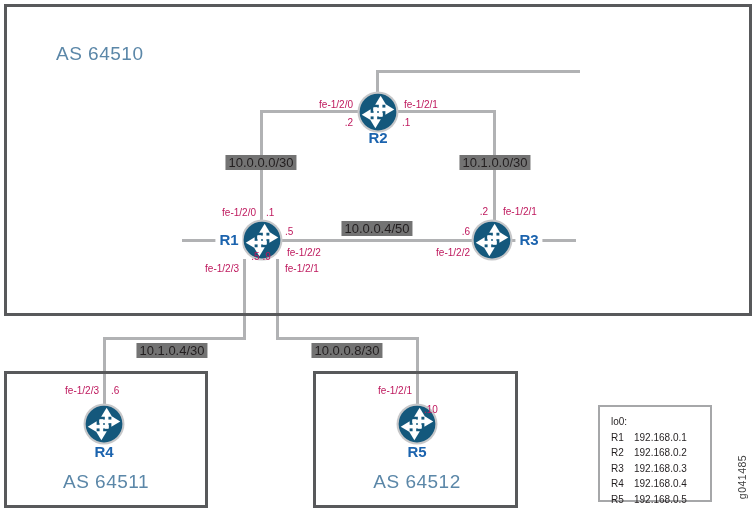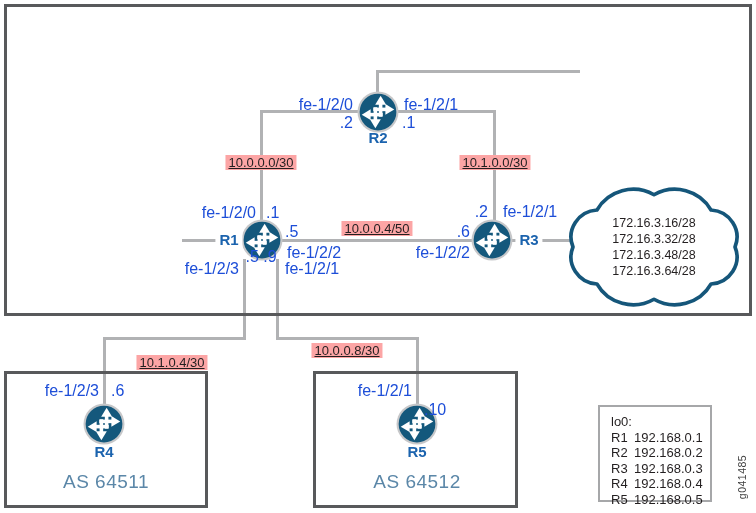--- a/index.html
+++ b/index.html
@@ -2,37 +2,37 @@
 <html><head>
 <meta charset="utf-8">
 <style>
   html,body { margin:0; padding:0; background:#fff; }
   .stage {
     position:relative; width:756px; height:513px; background:#fff;
     font-family:"Liberation Sans", sans-serif; overflow:hidden;
   }
   .line { position:absolute; background:#b1b2b4; }
   .box  { position:absolute; border:3px solid #58595b; box-sizing:border-box; }
-  .lbl  { position:absolute; font-size:16px; line-height:15px; color:#1d4ed8; white-space:nowrap; }
+  .lbl  { position:absolute; font-size:10px; line-height:15px; color:#be185d; white-space:nowrap; }
   .subnet { position:absolute; font-size:13px; line-height:15px; color:#231f20; white-space:nowrap;
-            background:#fca5a5; padding:0 3px;text-decoration:underline; }
+            background:#737373; padding:0 3px; }
   .center  { transform:translateX(-50%); }
   .rightal { transform:translateX(-100%); }
   .as-label { position:absolute; color:#5b87a8; font-size:19px; line-height:22px; letter-spacing:.5px; white-space:nowrap; }
   .router-name { position:absolute; color:#1b63ae; font-weight:bold; font-size:15px; line-height:16px; white-space:nowrap; }
   .on-line { background:#fff; padding:0 4px; }
   .router { position:absolute; width:42px; height:42px; }
   .cloud { position:absolute; }
   .cloud svg { position:absolute; left:0; top:0; width:100%; height:100%; }
   .cloud-text { position:absolute; left:0; top:0; right:0; bottom:0;
     display:flex; flex-direction:column; justify-content:center; align-items:center;
     font-size:12.5px; line-height:16px; color:#231f20; }
   .lo0-box { position:absolute; left:598px; top:405px; width:114px; height:97px;
     border:2px solid #a6a7a9; box-sizing:border-box; padding:7px 0 0 11px;
-    font-size:13px; line-height:15.5px; color:#231f20; }
+    font-size:10px; line-height:15.5px; color:#231f20; }
   .lo0-row span.rtr { display:inline-block; width:23px; }
   .figure-id { position:absolute; left:718px; top:471px; width:48px; text-align:center;
     transform:rotate(-90deg); font-size:10.5px; color:#3f3f3f; letter-spacing:.5px; }
 </style>
 </head>
 <body>
 
 <div class="stage">
 
   <div class="line" style="left:376px; top:70px; width:3px; height:26px;"></div>
@@ -45,40 +45,30 @@
   <div class="line" style="left:182px; top:239px; width:62px; height:3px;"></div>
   <div class="line" style="left:510px; top:239px; width:66px; height:3px;"></div>
   <div class="line" style="left:243px; top:259px; width:3px; height:81px;"></div>
   <div class="line" style="left:103px; top:337px; width:143px; height:3px;"></div>
   <div class="line" style="left:103px; top:337px; width:3px; height:70px;"></div>
   <div class="line" style="left:276px; top:259px; width:3px; height:81px;"></div>
   <div class="line" style="left:276px; top:337px; width:143px; height:3px;"></div>
   <div class="line" style="left:416px; top:337px; width:3px; height:70px;"></div>
 
   <div class="box" style="left:4px; top:4px; width:748px; height:312px;"></div>
+  <div class="as-label" style="left:56px; top:43px;">AS 64510</div>
 
   <div class="box" style="left:4px; top:371px; width:204px; height:137px;"></div>
   <div class="as-label center" style="left:106px; top:471px;">AS 64511</div>
 
   <div class="box" style="left:313px; top:371px; width:205px; height:137px;"></div>
   <div class="as-label center" style="left:417px; top:471px;">AS 64512</div>
 
 
 
-  <div class="cloud" style="left:561px; top:183px; width:186px; height:128px;">
-    <svg viewBox="-6 -6 202 142" preserveAspectRatio="none">
-      <path d="M 7,65 A 30 30 0 0 1 33,24 A 45 45 0 0 1 95,7 A 45 45 0 0 1 157,24 A 30 30 0 0 1 183,65 A 30 30 0 0 1 157,106 A 45 45 0 0 1 95,123 A 45 45 0 0 1 33,106 A 30 30 0 0 1 7,65 Z" fill="#ffffff" stroke="#15567a" stroke-width="4" stroke-linejoin="round"></path>
-    </svg>
-    <div class="cloud-text">
-      <div>172.16.3.16/28</div>
-      <div>172.16.3.32/28</div>
-      <div>172.16.3.48/28</div>
-      <div>172.16.3.64/28</div>
-    </div>
-  </div>
 
   <svg class="router" style="left:357px; top:91px;" viewBox="0 0 40 40">
     <circle cx="20" cy="20" r="19.5" fill="#c6c7c9"></circle>
       <circle cx="20" cy="20" r="17.5" fill="#14587c"></circle>
     <g fill="#ffffff">
       <rect x="20.8" y="11.5" width="3.4" height="13"></rect>
         <polygon points="22.5,4.5 17.3,13 27.7,13"></polygon>
       <rect x="15.8" y="15.5" width="3.4" height="13"></rect>
         <polygon points="17.5,35.5 12.3,27 22.7,27"></polygon>
       <rect x="15.5" y="15.8" width="13" height="3.4"></rect>
@@ -146,21 +136,21 @@
 
   <div class="router-name center on-line" style="left:229px; top:232px;">R1</div>
   <div class="router-name center" style="left:378px; top:130px;">R2</div>
   <div class="router-name center on-line" style="left:529px; top:232px;">R3</div>
   <div class="router-name center" style="left:104px; top:444px;">R4</div>
   <div class="router-name center" style="left:417px; top:444px;">R5</div>
 
   <div class="subnet center" style="left:261px; top:155px;">10.0.0.0/30</div>
   <div class="subnet center" style="left:495px; top:155px;">10.1.0.0/30</div>
   <div class="subnet center" style="left:377px; top:221px;">10.0.0.4/50</div>
-  <div class="subnet center" style="left:172px; top:355px;">10.1.0.4/30</div>
+  <div class="subnet center" style="left:172px; top:343px;">10.1.0.4/30</div>
   <div class="subnet center" style="left:347px; top:343px;">10.0.0.8/30</div>
 
   <div class="lbl rightal" style="left:353px; top:97px;">fe-1/2/0</div>
   <div class="lbl rightal" style="left:353px; top:115px;">.2</div>
   <div class="lbl" style="left:404px; top:97px;">fe-1/2/1</div>
   <div class="lbl" style="left:402px; top:115px;">.1</div>
 
   <div class="lbl rightal" style="left:256px; top:205px;">fe-1/2/0</div>
   <div class="lbl" style="left:266px; top:205px;">.1</div>
   <div class="lbl" style="left:285px; top:224px;">.5</div>

